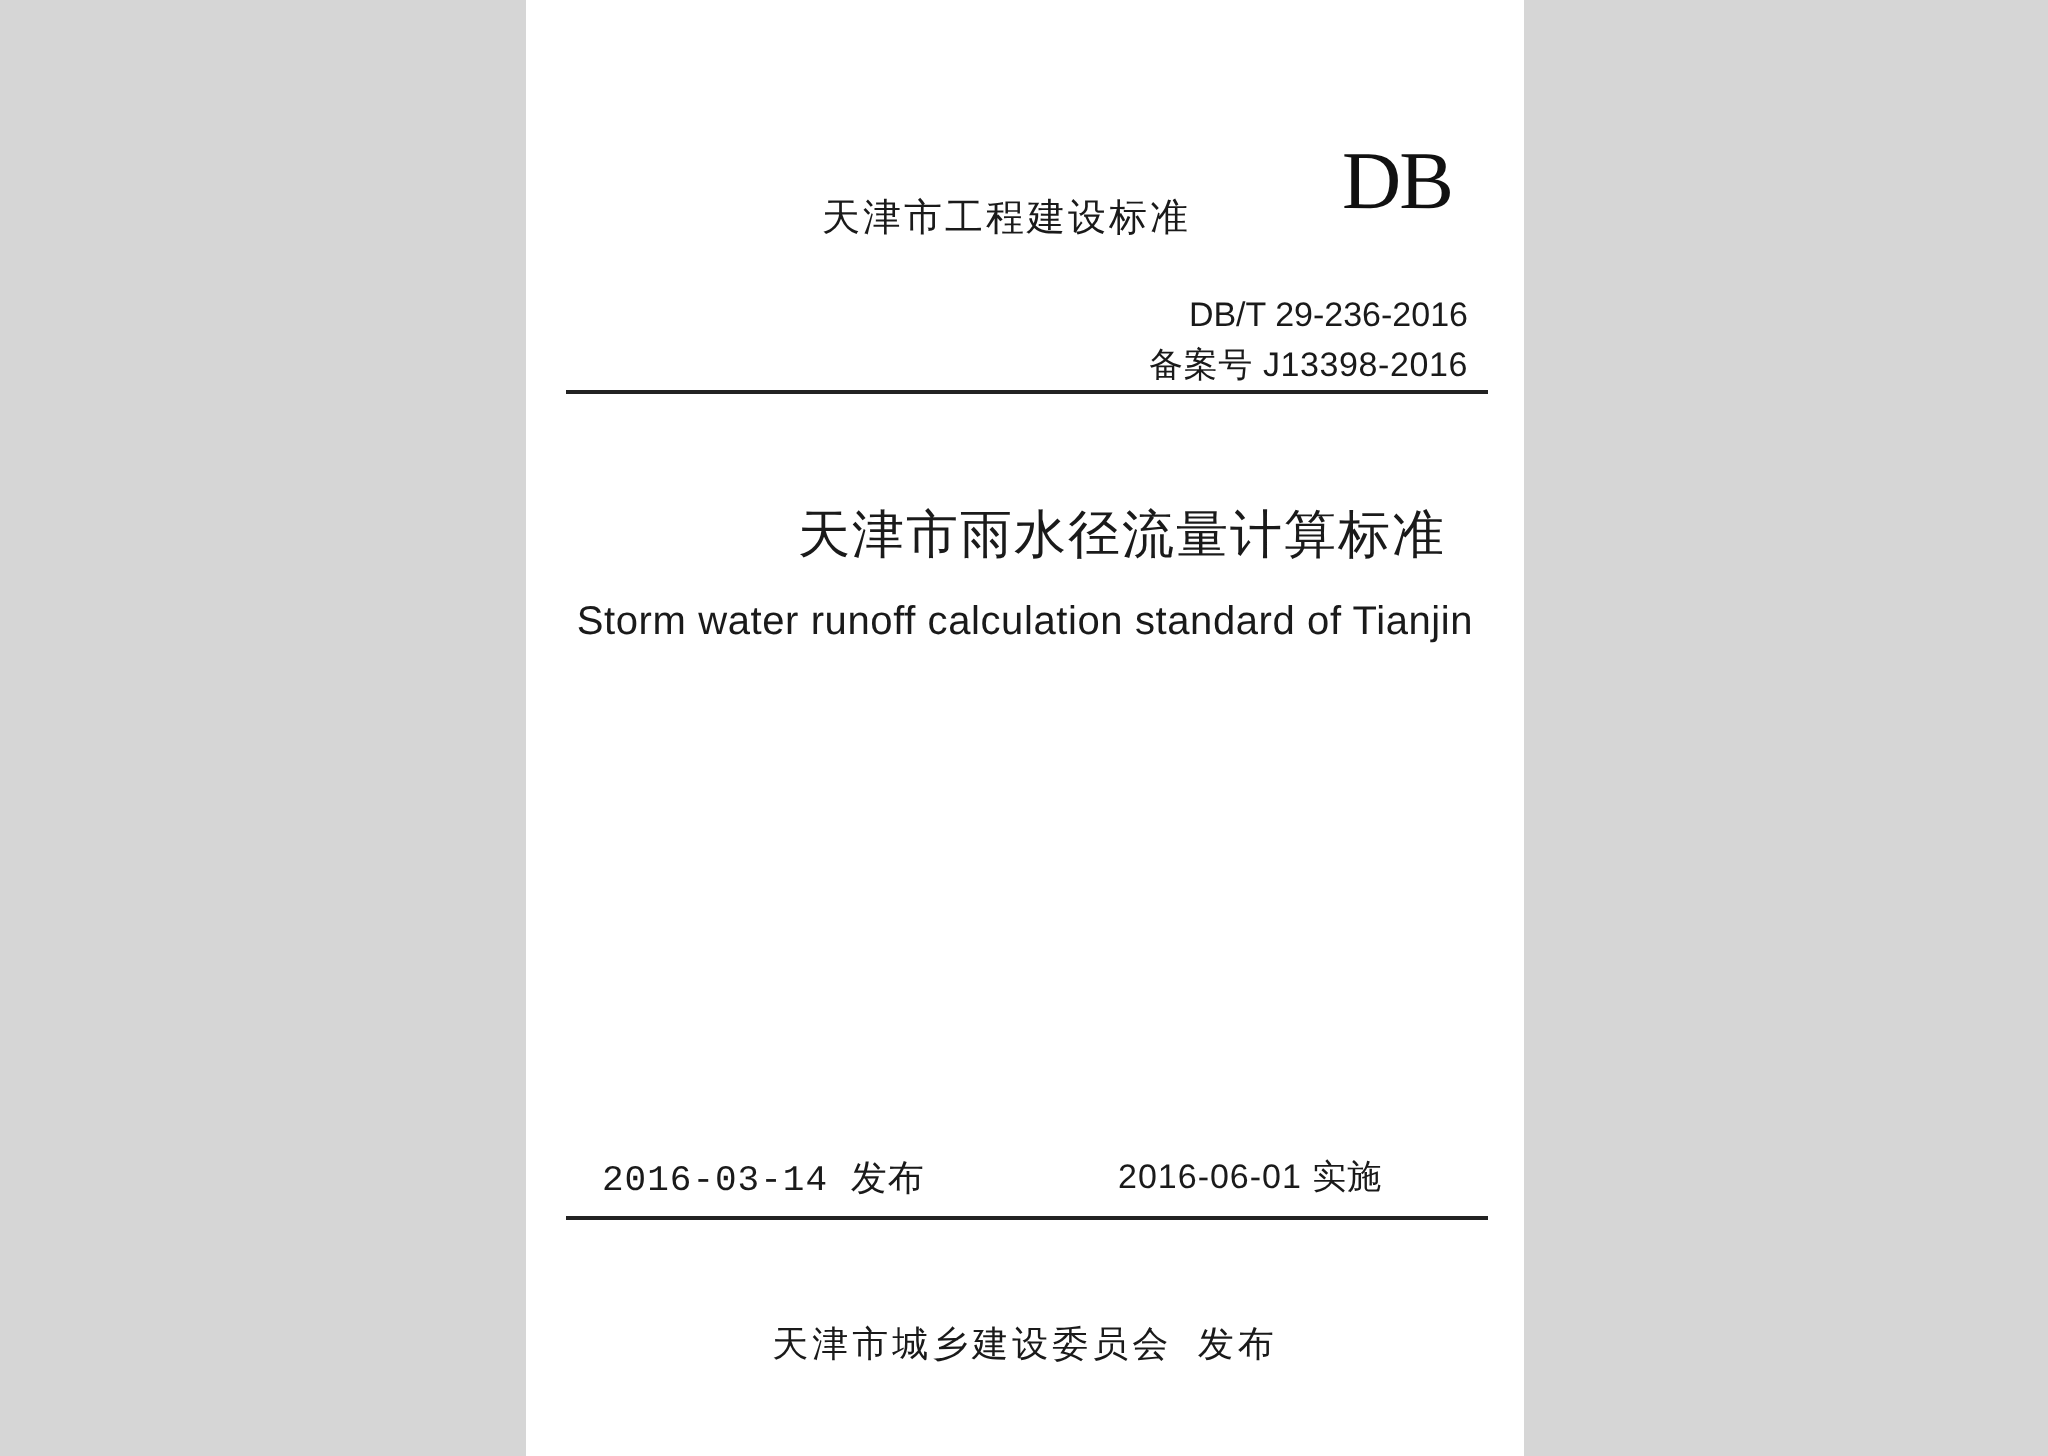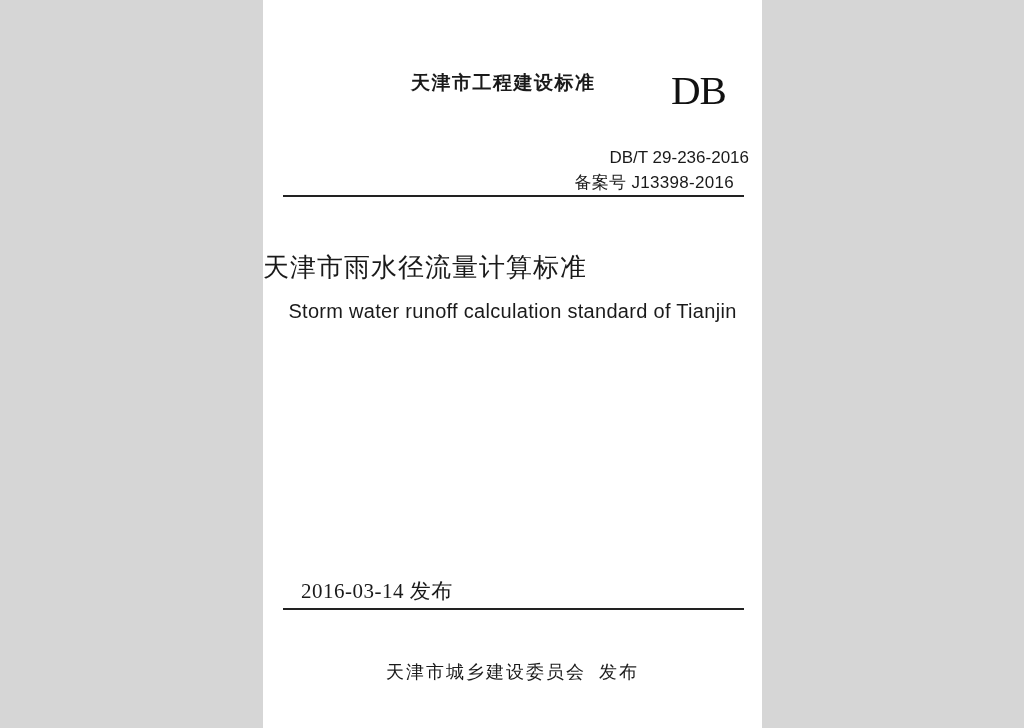--- a/index.html
+++ b/index.html
@@ -20,34 +20,33 @@
     .page {
       position: absolute;
       left: 263px;
       top: 0;
       width: 499px;
       height: 728px;
       background: #ffffff;
     }
     .abs { position: absolute; color: #1a1a1a; white-space: nowrap; }
     .series-title {
-      left: 148px; top: 70px;
+      left: 148px; top: 96px;
       font-size: 19px;
       letter-spacing: 1.5px;
-      font-weight: bold;
     }
     .db-logo {
       left: 408px; top: 66px;
       font-family: "Liberation Serif", "DejaVu Serif", serif;
       font-size: 41px;
       letter-spacing: -1px;
       color: #111;
     }
     .std-number {
-      right: 13px; top: 148px;
+      right: 28px; top: 148px;
       font-family: "Liberation Sans", sans-serif;
       font-size: 17px;
       text-align: center;
     }
     .record-number {
       right: 28px; top: 171px;
       font-family: "Liberation Sans", sans-serif;
       font-size: 17px;
       text-align: right;
       letter-spacing: 0.3px;
@@ -55,36 +54,36 @@
     .rule {
       position: absolute;
       left: 20px;
       width: 461px;
       height: 2px;
       background: #222;
     }
     .rule.top { top: 195px; }
     .rule.bottom { top: 608px; height: 2px; }
     .title-cn {
-      left: 0; width: 572px; top: 250px;
-      text-align: left;
+      left: 12px; width: 572px; top: 250px;
+      text-align: center;
       font-size: 26px;
       letter-spacing: 1px;
     }
     .title-en {
       left: 0; width: 499px; top: 300px;
       text-align: center;
       font-family: Liberation Sans, sans-serif;
       font-size: 20px;
       letter-spacing: 0.3px;
     }
     .issue-date {
       left: 38px; top: 577px;
-      font-family: Liberation Serif, serif;
-      font-size: 21px;
+      font-family: Liberation Mono, monospace;
+      font-size: 18px;
       letter-spacing: 0.5px;
     }
     .impl-date {
       left: 296px; top: 577px;
       font-family: "Liberation Sans", "DejaVu Sans", sans-serif;
       font-size: 17px;
       letter-spacing: 0.5px;
     }
     .publisher {
       left: 0; width: 499px; top: 660px;
@@ -100,16 +99,17 @@
 <div class="viewer">
   <div class="page">
     <div class="abs series-title">天津市工程建设标准</div>
     <div class="abs db-logo">DB</div>
     <div class="abs std-number">DB/T 29-236-2016</div>
     <div class="abs record-number">备案号 J13398-2016</div>
     <div class="rule top"></div>
     <div class="abs title-cn">天津市雨水径流量计算标准</div>
     <div class="abs title-en">Storm water runoff calculation standard of Tianjin</div>
     <div class="abs issue-date">2016-03-14 发布</div>
+    <div class="abs impl-date">2016-06-01  实施</div>
     <div class="rule bottom"></div>
     <div class="abs publisher">天津市城乡建设委员会  发布</div>
   </div>
 </div>
 
 </body></html>

